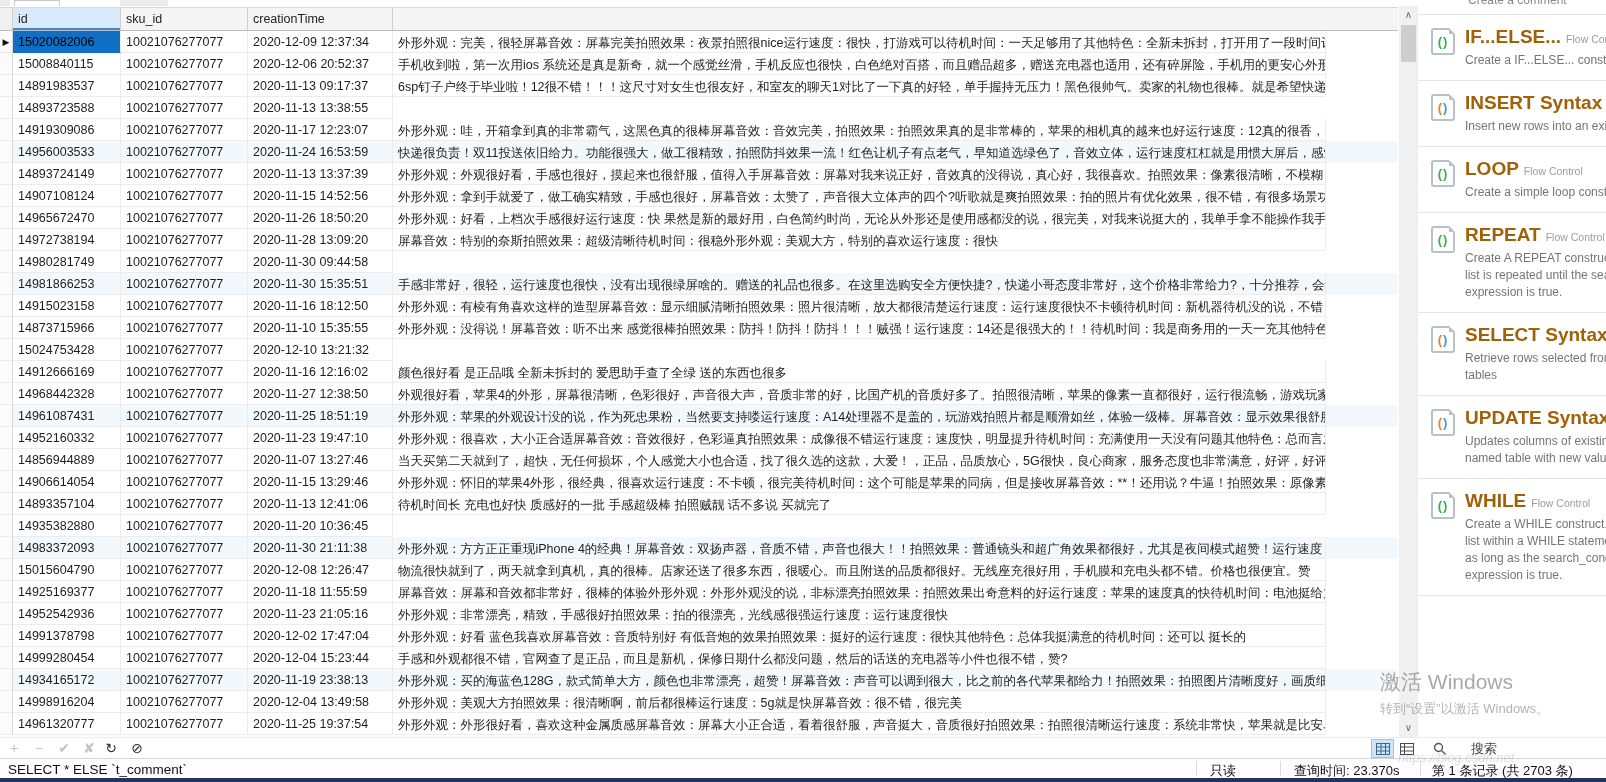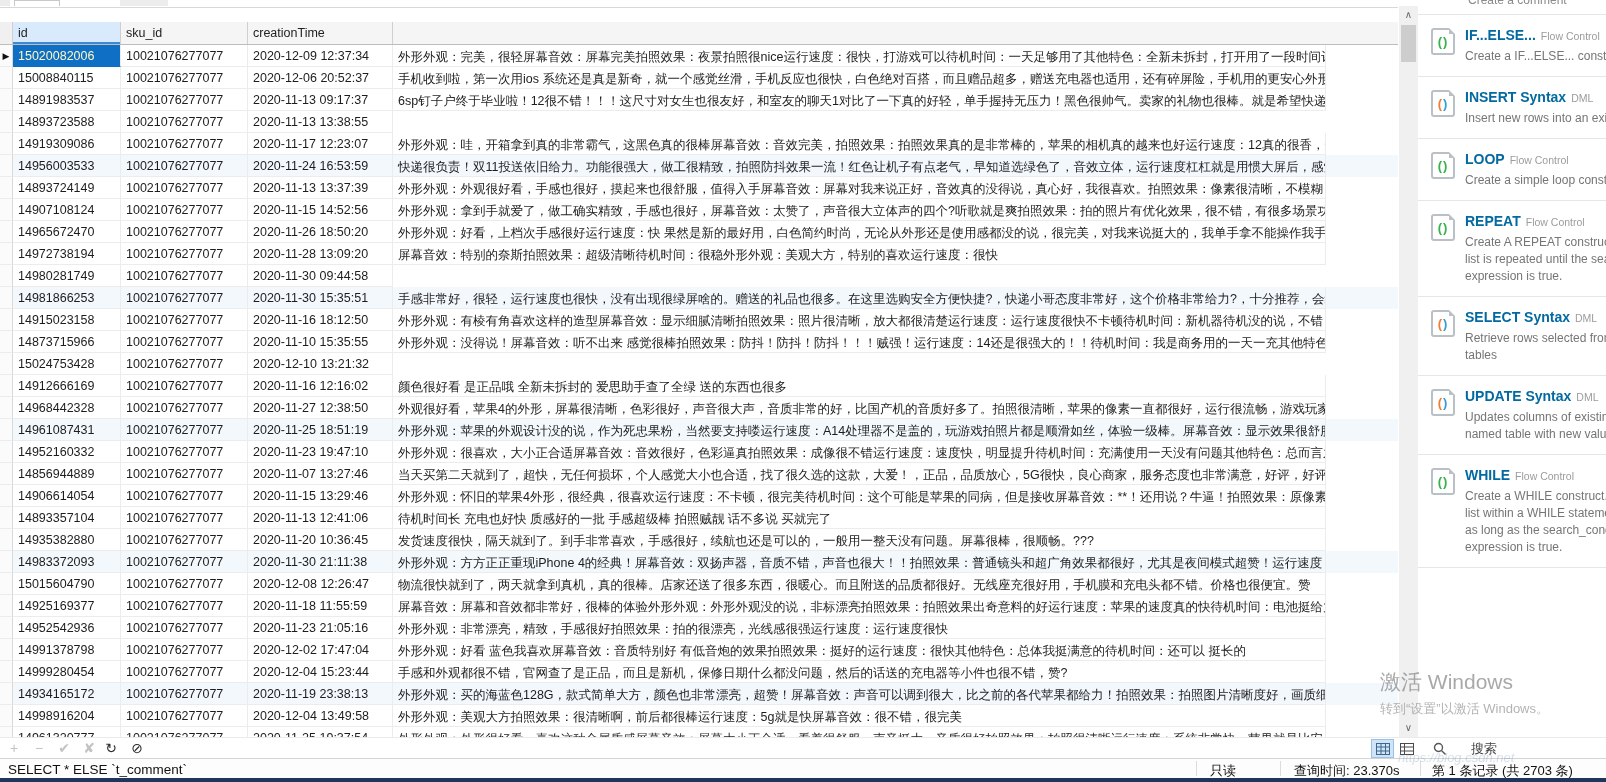--- a/index.html
+++ b/index.html
@@ -7,39 +7,39 @@
        font-family:"Liberation Sans","DejaVu Sans",sans-serif;color:#1d1d1d;}
 
   
   .topstrip{position:absolute;left:0;top:0;width:1398px;height:7px;background:#fff;border-bottom:1px solid #d8d8d8;}
   .sliv{position:absolute;top:0;height:6px;background:#ececec;}
   .sliv.s1{left:0;width:10px;}
   .sliv.s2{left:14px;width:44px;background:#fff;border:1px solid #c9c9c9;border-bottom:none;height:5px;}
   .sliv.s3{left:120px;width:48px;}
 
   
-  .grid{position:absolute;left:0;top:22px;width:1398px;height:728px;background:#fff;overflow:hidden;}
+  .grid{position:absolute;left:0;top:8px;width:1398px;height:728px;background:#fff;overflow:hidden;}
   .g-header{display:flex;height:22px;background:#f5f5f5;border-bottom:1px solid #bdbdbd;}
   .hcell{box-sizing:border-box;padding:4px 0 0 5px;font-size:12.5px;color:#222;
          border-right:1px solid #cfcfcf;white-space:nowrap;overflow:hidden;}
   .hcell.c-marker{padding:0;background:#f0f0f0;}
   .hcell.sel{background:#d9eafc;box-shadow:inset 0 -2px 0 #3f87d3;}
   .grow{display:flex;height:22px;background:#fff;}
   .grow.alt{background:#f3f8fd;}
   .cell{box-sizing:border-box;padding:4px 0 0 5px;font-size:12.5px;
         border-right:1px solid #ececec;border-bottom:1px solid #ececec;
         white-space:nowrap;overflow:hidden;color:#1d1d1d;}
   .c-marker{width:13px;flex:0 0 13px;}
   .cell.c-marker{background:#fbfbfb;border-right:1px solid #d9d9d9;padding:0;text-align:center;}
   .cell.c-marker.cur{font-size:9px;padding-top:6px;color:#111;}
   .c-id{width:108px;flex:0 0 108px;}
   .c-sku{width:127px;flex:0 0 127px;}
   .c-time{width:145px;flex:0 0 145px;}
   .c-content{width:933px;flex:0 0 933px;}
-  .cell.selcell{background:#0f6fc5;color:#fef9c3;border-bottom-color:#0f6fc5;}
+  .cell.selcell{background:#0f6fc5;color:#000000;border-bottom-color:#0f6fc5;}
 
   
   .vscroll{position:absolute;left:1399px;top:6px;width:19px;height:731px;background:#f0f0f0;}
   .vs-arrow{position:absolute;left:0;width:100%;text-align:center;font-size:10px;color:#6a6a6a;height:16px;line-height:15px;}
   .vs-arrow.up{top:1px;}
   .vs-arrow.down{bottom:1px;}
   .vs-thumb{position:absolute;left:2px;top:19px;width:15px;height:37px;background:#cdcdcd;}
 
   
   .panel{position:absolute;left:1418px;top:0;width:188px;height:737px;background:#fff;overflow:hidden;}
@@ -50,21 +50,21 @@
              margin-right:10px;margin-top:2px;position:relative;display:flex;align-items:center;justify-content:center;
              font-weight:bold;font-size:13px;background:#fff;}
   .snip-icon::before{content:'';position:absolute;top:-2px;right:-2px;border:3px solid;
              border-color:#fff #fff #b9c0c6 #b9c0c6;}
   .snip-icon i{font-style:normal;letter-spacing:1px;}
   .snip-icon.flow .pl,.snip-icon.flow .pr{color:#36b34a;}
   .snip-icon.dml .pl{color:#f07d32;}
   .snip-icon.dml .pr{color:#3a9bd5;}
   .snip-body{min-width:0;}
   .snip-trow{margin-bottom:4px;white-space:nowrap;overflow:hidden;}
-  .snip-title{font-weight:bold;font-size:14px;color:#0369a1;}
+  .snip-title{font-weight:bold;font-size:19px;color:#a16207;}
   .snip-badge{font-size:10.5px;color:#9c9c9c;margin-left:5px;}
   .snip-desc{font-size:12px;color:#757575;line-height:17px;white-space:nowrap;overflow:hidden;}
 
   
   .toolbar{position:absolute;left:0;top:737px;width:1606px;height:21px;background:#fff;border-top:1px solid #ebebeb;}
   .tb{position:absolute;top:0;width:24px;height:20px;text-align:center;font-size:14px;line-height:20px;color:#2c2c2c;}
   .tb.disabled{color:#c3c3c3;}
   .vt{position:absolute;top:1px;width:23px;height:19px;box-sizing:border-box;display:flex;align-items:center;justify-content:center;border:1px solid transparent;}
   .vt.sel{background:#cfe4f7;border-color:#9ac2e8;}
   .panel-search{position:absolute;left:1433px;top:1px;width:170px;height:19px;display:flex;align-items:center;gap:24px;
@@ -254,21 +254,20 @@
           <div class="cell c-id">14893357104</div>
           <div class="cell c-sku">10021076277077</div>
           <div class="cell c-time">2020-11-13 12:41:06</div>
           <div class="cell c-content">待机时间长 充电也好快 质感好的一批 手感超级棒 拍照贼靓 话不多说 买就完了</div>
         </div>
         <div class="grow">
           <div class="cell c-marker"></div>
           <div class="cell c-id">14935382880</div>
           <div class="cell c-sku">10021076277077</div>
           <div class="cell c-time">2020-11-20 10:36:45</div>
-          <div class="cell c-content">发货速度很快，隔天就到了。到手非常喜欢，手感很好，续航也还是可以的，一般用一整天没有问题。屏幕很棒，很顺畅。???</div>
         </div>
         <div class="grow alt">
           <div class="cell c-marker"></div>
           <div class="cell c-id">14983372093</div>
           <div class="cell c-sku">10021076277077</div>
           <div class="cell c-time">2020-11-30 21:11:38</div>
           <div class="cell c-content">外形外观：方方正正重现iPhone 4的经典！屏幕音效：双扬声器，音质不错，声音也很大！！拍照效果：普通镜头和超广角效果都很好，尤其是夜间模式超赞！运行速度：最新</div>
         </div>
         <div class="grow">
           <div class="cell c-marker"></div>

